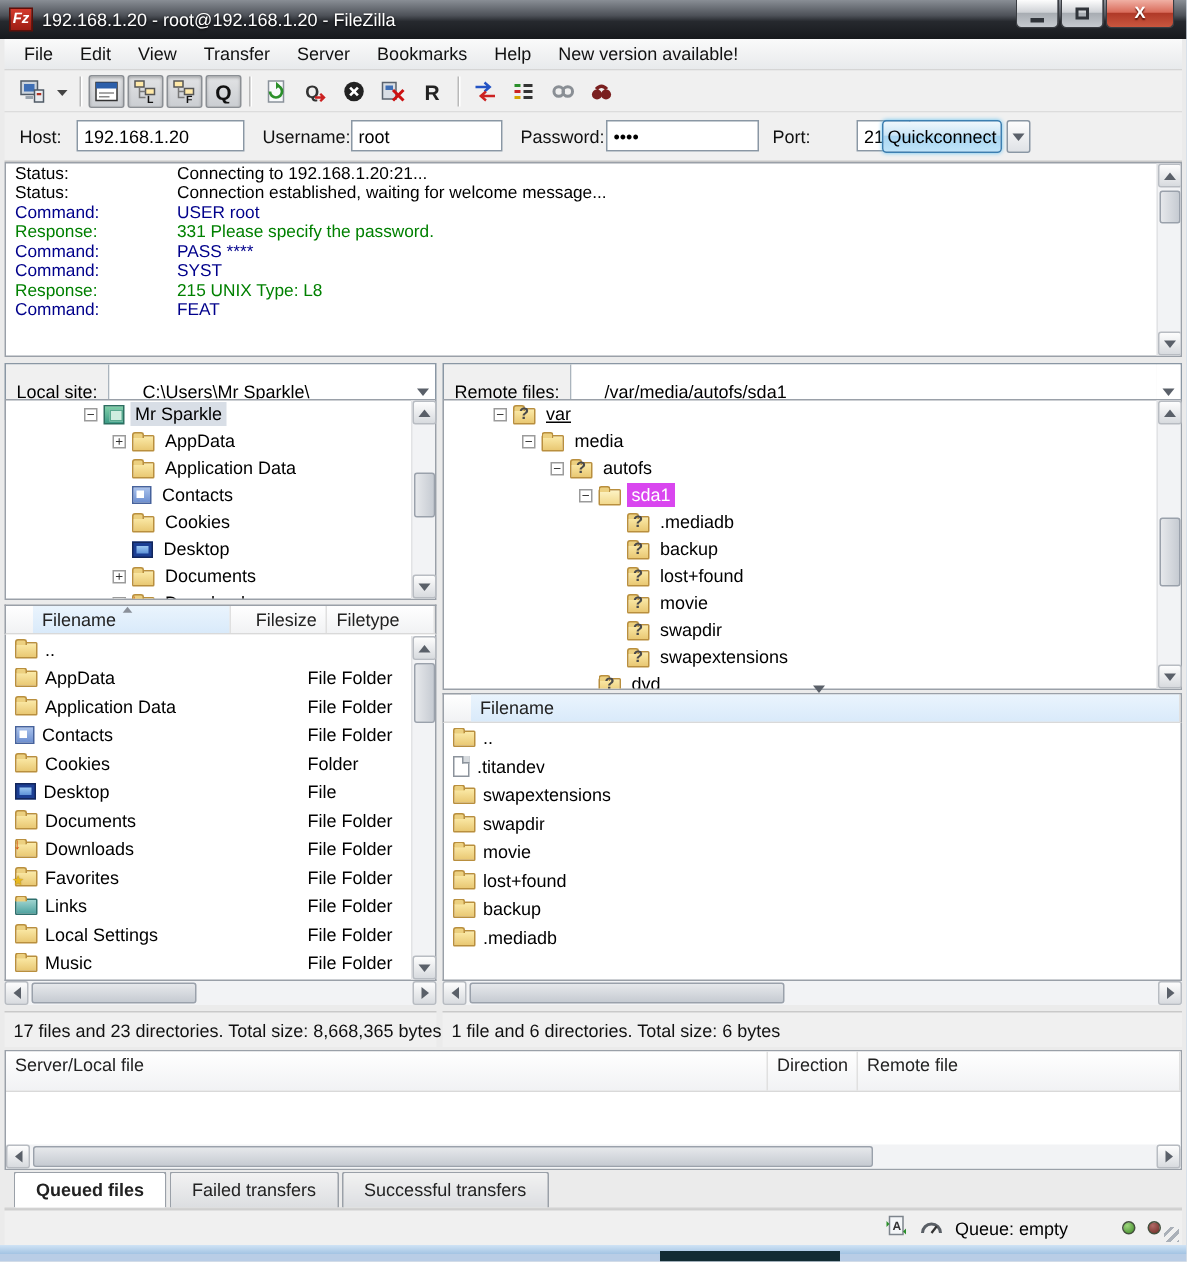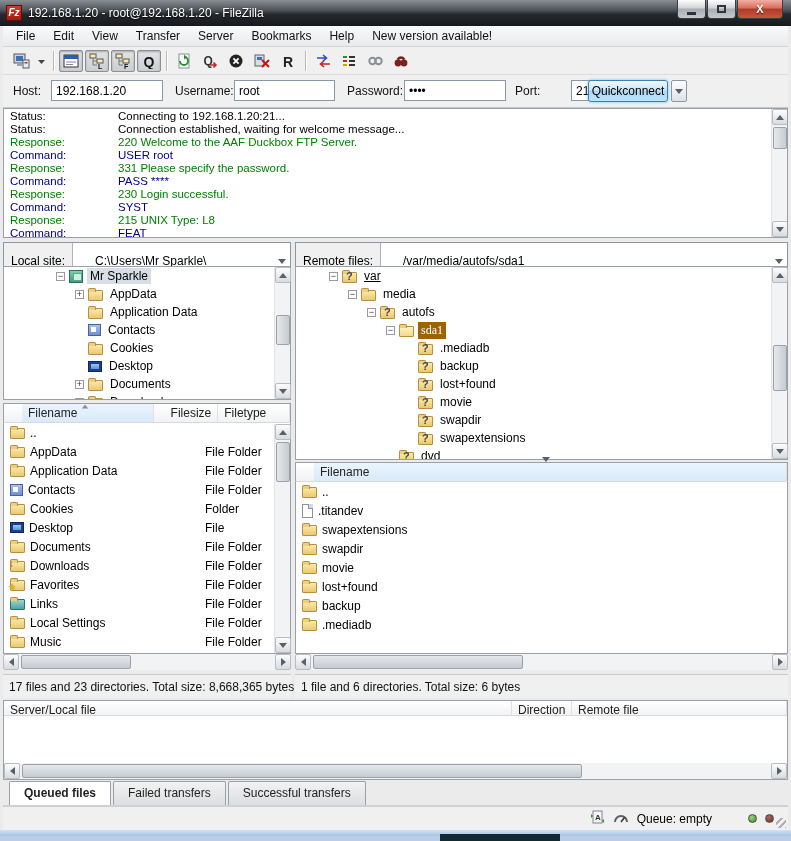--- a/index.html
+++ b/index.html
@@ -73,21 +73,21 @@
   .site-path { flex:1; height:100%; background:#fff; display:flex; align-items:center; padding-left:22px; white-space:nowrap; overflow:hidden; }
   .combo-arrow { width:16px; height:100%; background:#fff; display:flex; align-items:center; justify-content:center; }
 
   .treebox { position:absolute; left:0; right:0; background:#fff; border:1px solid #9aa0a8; overflow:hidden; }
   .tree-local { top:26px; height:134px; }
   .tree-remote { top:26px; height:194px; }
   .tree-row { height:18px; display:flex; align-items:center; white-space:nowrap; }
   .expander { width:9px; height:9px; border:1px solid #9b9b9b; background:#fff; font-size:9px; line-height:7px; text-align:center; color:#333; margin-right:4px; flex:none; }
   .exp-spacer { width:13px; flex:none; }
   .tree-label { padding:1px 3px; }
-  .sel-active { background:#a16207; color:#fff;font-family:Liberation Serif, serif; }
+  .sel-active { background:#d946ef; color:#fff; }
   .sel-inactive { background:#d8dee6; color:#000; }
 
   .list-header { position:absolute; left:0; right:0; height:20px; background:linear-gradient(#ffffff,#f1f2f4); border:1px solid #9aa0a8; border-bottom:1px solid #d9d9d9; display:flex; }
   .lh-local { top:163px; } .lh-remote { top:222px; }
   .hcell { border-right:1px solid #e0e0e0; padding:2px 6px; position:relative; color:#222; }
   .hcell.sorted { background:linear-gradient(#eaf4fd,#d9eafa);margin-left:18px; }
   .sort-arrow { position:absolute; top:0px; left:45%; }
   .sort-arrow .tri-up { border-bottom-color:#8a909a; transform:scale(.8); }
   .collapse-caret { position:absolute; top:-6px; left:50%; }
 
@@ -115,21 +115,21 @@
   .ic-file::before { content:""; position:absolute; right:-1px; top:-1px; width:4px; height:4px; background:#d6dade; border-left:1px solid #8c939c; border-bottom:1px solid #8c939c; }
   .ic-user { width:14px; height:13px; background:linear-gradient(#7fd0a8,#3d9b86); border:1px solid #2c6f60; }
   .ic-user::before { content:""; position:absolute; left:3px; top:2px; width:7px; height:6px; background:#cfeee0; border:1px solid #58a98f; }
   .ic-contacts { width:13px; height:12px; background:linear-gradient(#a9c2ec,#6d8fd0); border:1px solid #46629c; }
   .ic-contacts::before { content:""; position:absolute; left:2px; top:2px; width:5px; height:5px; background:#fff; }
   .ic-desktop { width:14px; height:11px; background:#1c3f94; border:1px solid #12265c; }
   .ic-desktop::before { content:""; position:absolute; left:2px; top:2px; width:8px; height:5px; background:linear-gradient(#9cc8f2,#5e92d8); }
 
   
   .queue { position:absolute; left:3px; top:700px; width:785px; height:80px; background:#fff; border:1px solid #9aa0a8; }
-  .queue-header { height:15px; background:linear-gradient(#ffffff,#f1f2f4); border-bottom:1px solid #d9d9d9; display:flex; }
+  .queue-header { height:27px; background:linear-gradient(#ffffff,#f1f2f4); border-bottom:1px solid #d9d9d9; display:flex; }
   .queue-body { height:38px; background:#fff; }
   .q-hscroll { position:absolute; left:0; right:0; bottom:0; }
 
   
   .tabrow { position:absolute; left:3px; top:781px; width:785px; height:25px; background:#ebebeb; display:flex; align-items:flex-start; padding-left:6px; border-bottom:1px solid #d2d2d2; }
   .tab { padding:4px 14px 5px; border:1px solid #9aa0a8; border-bottom:none; background:linear-gradient(#f2f2f2,#dcdee1); margin-right:2px; border-radius:2px 2px 0 0; color:#222; }
   .tab.active { background:#fff; font-weight:bold; height:24px; }
 
   
   .statusbar { position:absolute; left:3px; top:806px; width:785px; height:24px; background:#f0f0f0; border-top:1px solid #cfcfcf; display:flex; align-items:center; justify-content:flex-end; gap:8px; padding-right:14px; }
@@ -323,25 +323,23 @@
     <div class="qc-btn">Quickconnect</div>
     <div class="qc-drop">
         <div class="tri tri-down"></div>
       </div>
   </div>
 
   <div class="log">
     <div id="log-lines" style="padding-top:1px">
         <div class="log-line k-status"><span class="log-label">Status:</span><span>Connecting to 192.168.1.20:21...</span></div>
         <div class="log-line k-status"><span class="log-label">Status:</span><span>Connection established, waiting for welcome message...</span></div>
-        <div class="log-line k-response"><span class="log-label">Response:</span><span>220 Welcome to the AAF Duckbox FTP Server.</span></div>
         <div class="log-line k-command"><span class="log-label">Command:</span><span>USER root</span></div>
         <div class="log-line k-response"><span class="log-label">Response:</span><span>331 Please specify the password.</span></div>
         <div class="log-line k-command"><span class="log-label">Command:</span><span>PASS ****</span></div>
-        <div class="log-line k-response"><span class="log-label">Response:</span><span>230 Login successful.</span></div>
         <div class="log-line k-command"><span class="log-label">Command:</span><span>SYST</span></div>
         <div class="log-line k-response"><span class="log-label">Response:</span><span>215 UNIX Type: L8</span></div>
         <div class="log-line k-command"><span class="log-label">Command:</span><span>FEAT</span></div>
       </div>
     <div class="vscroll" style="top:0;bottom:0;right:0">
       <div class="sb-btn" style="top:0;left:0">
           <div class="tri tri-up"></div>
         </div>
       <div class="sb-thumb" style="top:18px;left:1px;width:14px;height:22px"></div>
       <div class="sb-btn" style="bottom:0;left:0">

